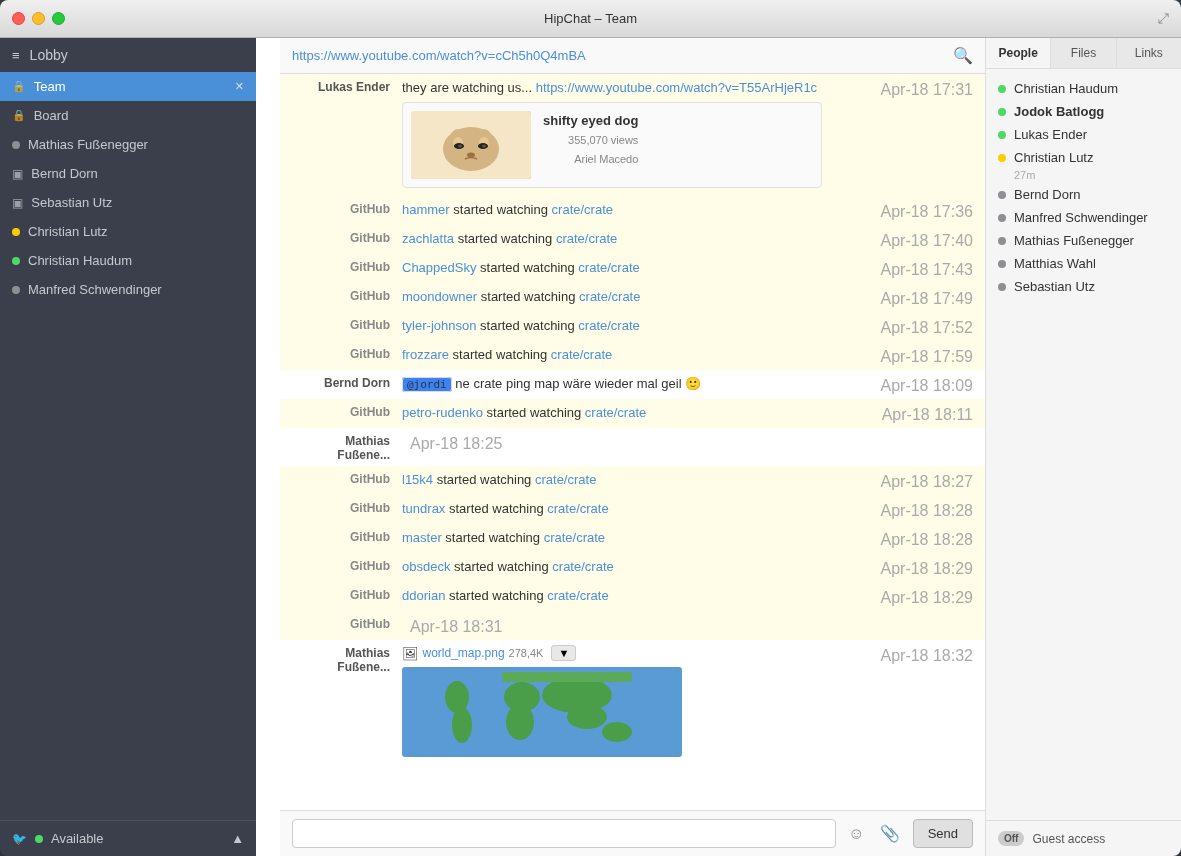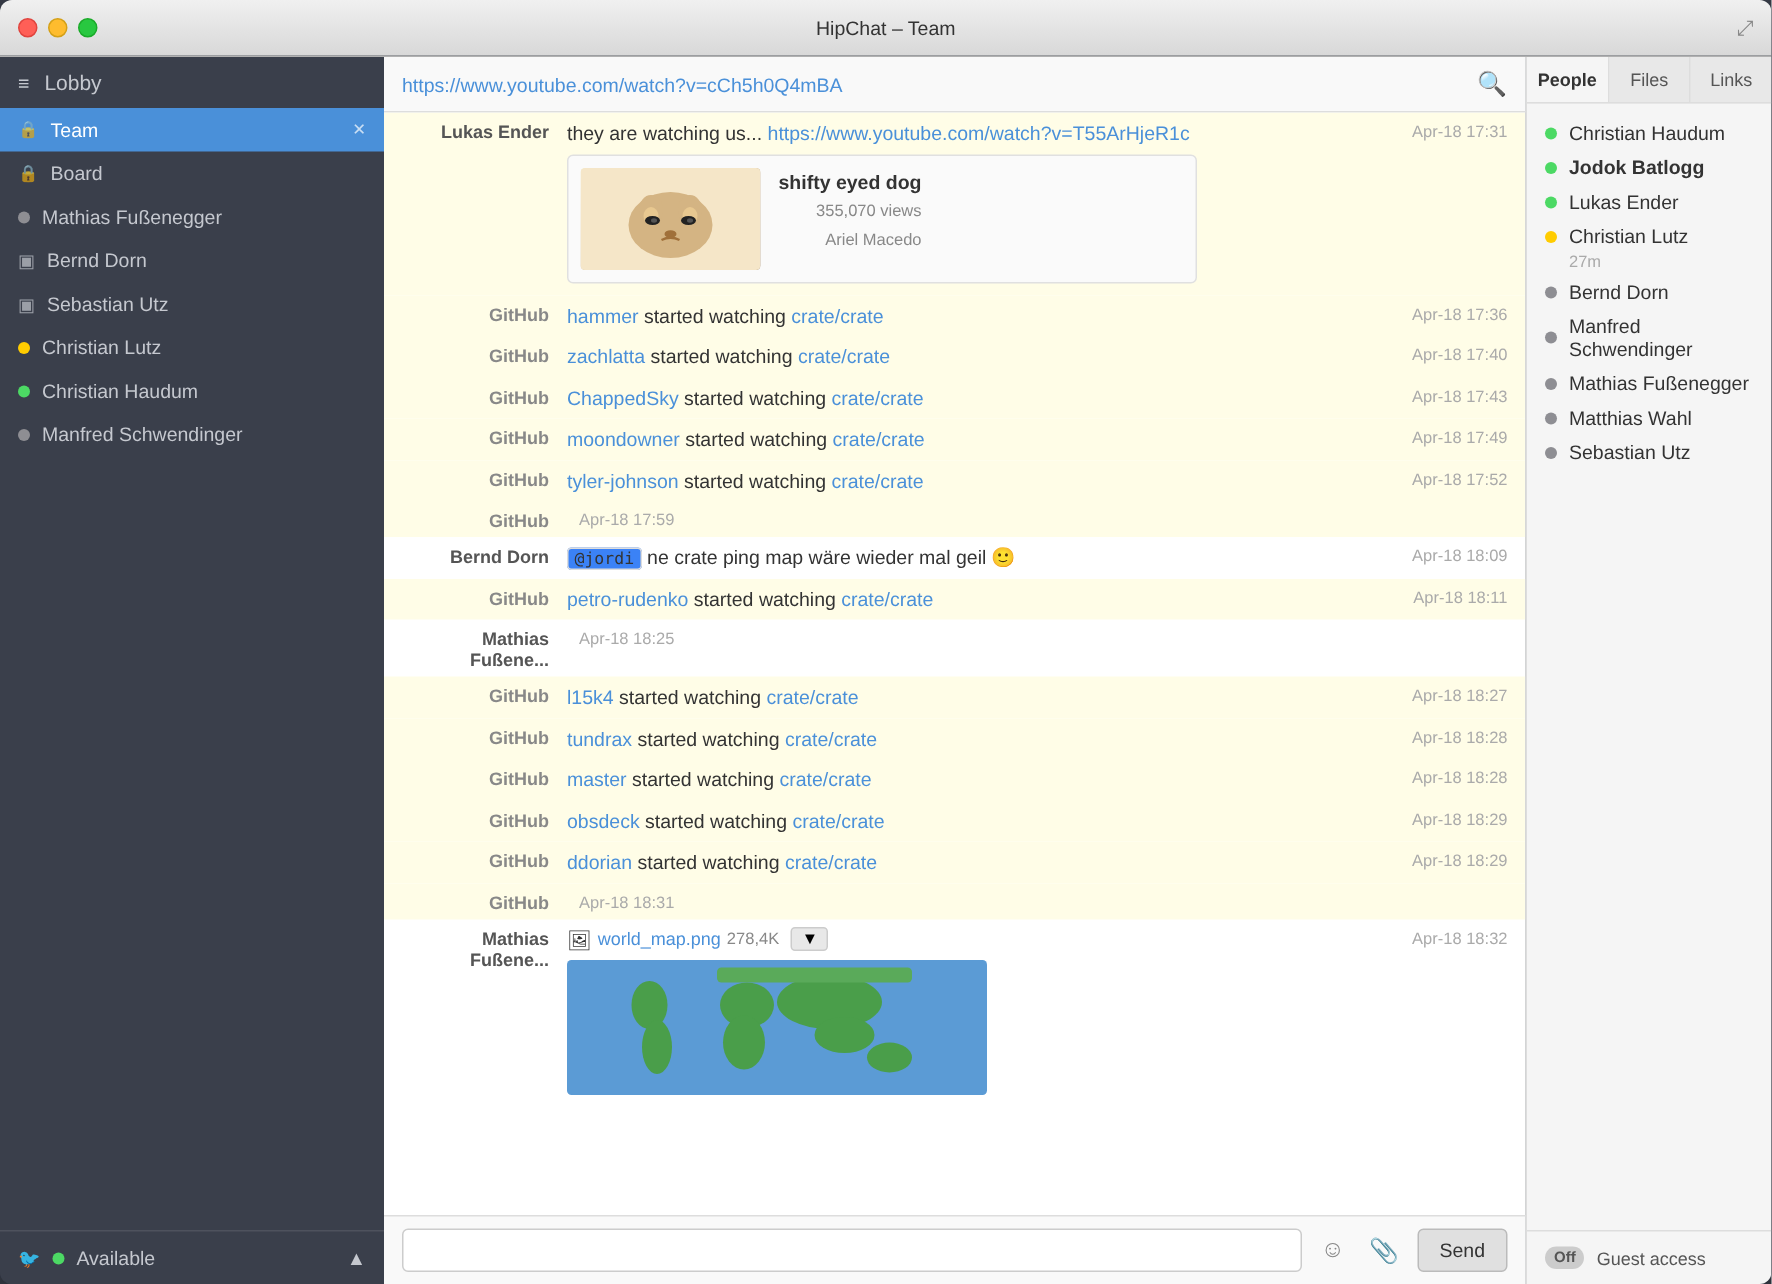--- a/index.html
+++ b/index.html
@@ -32,32 +32,32 @@
     .dot-yellow { background: #ffcc00; }
     .dot-gray { background: #8e8e93; }
     .lobby-item { display: flex; align-items: center; padding: 9px 12px; color: #c5c8cf; cursor: pointer; font-size: 14px; font-weight: 500; }
     .lobby-item .hamburger { margin-right: 10px; font-size: 13px; }
     .sidebar-section { flex: 1; overflow-y: auto; }
     .sidebar-footer { padding: 10px 12px; border-top: 1px solid rgba(255,255,255,0.1); display: flex; align-items: center; gap: 8px; color: #c5c8cf; font-size: 13px; }
     .sidebar-footer .status-dot { width: 8px; height: 8px; border-radius: 50%; }
     .sidebar-footer .expand-icon { margin-left: auto; }
 
     
-    .chat-area { flex: 1; display: flex; flex-direction: column; background: #fff; overflow: hidden; }
+    .chat-area { flex: 1; display: flex; flex-direction: column; background: #fff; overflow: hidden; padding-left: 24px; }
     .chat-header { padding: 8px 12px; border-bottom: 1px solid #ddd; display: flex; align-items: center; background: #f9f9f9; flex-shrink: 0; }
     .chat-header a { color: #4a90d9; text-decoration: none; font-size: 13px; flex: 1; }
     .search-icon-btn { color: #888; cursor: pointer; font-size: 16px; }
 
     .chat-messages { flex: 1; overflow-y: auto; padding: 0; }
     .msg-row { display: flex; padding: 4px 12px; align-items: flex-start; }
     .msg-row.highlighted { background: #fffde7; }
     .msg-sender { width: 110px; text-align: right; font-weight: 600; color: #555; font-size: 12px; flex-shrink: 0; padding-top: 2px; padding-right: 12px; }
     .msg-sender.github { color: #888; font-weight: 600; }
     .msg-content { flex: 1; color: #333; font-size: 13px; line-height: 1.5; }
-    .msg-time { color: #aaa; font-size: 11px; margin-left: 8px; white-space: nowrap; padding-top: 3px; }
+    .msg-time { color: #aaa; font-size: 16px; margin-left: 8px; white-space: nowrap; padding-top: 3px; }
     .msg-link { color: #4a90d9; text-decoration: none; }
     .code-tag { background: #3b82f6; border: 1px solid #ddd; border-radius: 3px; padding: 0 4px; font-family: monospace; font-size: 11px; }
 
     
     .video-card { display: flex; gap: 12px; border: 1px solid #e0e0e0; border-radius: 4px; padding: 8px; background: #fafafa; margin: 4px 0; max-width: 420px; }
     .video-thumb { width: 120px; height: 68px; background: #888; border-radius: 3px; overflow: hidden; flex-shrink: 0; display: flex; align-items: center; justify-content: center; }
     .video-thumb-img { width: 100%; height: 100%; background: linear-gradient(135deg, #f5f5dc 0%, #d2b48c 50%, #8b7355 100%); display: flex; align-items: center; justify-content: center; font-size: 28px; }
     .video-info { display: flex; flex-direction: column; gap: 2px; text-align: right; }
     .video-title { font-weight: 600; font-size: 13px; color: #333; }
     .video-views { font-size: 11px; color: #888; }
@@ -65,21 +65,21 @@
     .file-link { color: #4a90d9; text-decoration: none; font-size: 12px; }
     .file-size { color: #888; font-size: 11px; }
 
     
     .chat-input-bar { padding: 8px 12px; border-top: 1px solid #ddd; display: flex; align-items: center; gap: 8px; background: #f9f9f9; flex-shrink: 0; }
     .chat-input { flex: 1; border: 1px solid #ccc; border-radius: 4px; padding: 6px 10px; font-size: 13px; outline: none; }
     .input-icon-btn { color: #888; cursor: pointer; font-size: 16px; padding: 4px; }
     .send-btn { background: #e0e0e0; border: 1px solid #bbb; border-radius: 4px; padding: 6px 14px; font-size: 13px; cursor: pointer; color: #333; font-weight: 500; }
 
     
-    .people-panel { width: 164px; background: #f5f5f5; border-left: 1px solid #ddd; display: flex; flex-direction: column; flex-shrink: 0; }
+    .people-panel { width: 196px; background: #f5f5f5; border-left: 1px solid #ddd; display: flex; flex-direction: column; flex-shrink: 0; }
     .people-tabs { display: flex; border-bottom: 1px solid #ddd; background: #e8e8e8; }
     .people-tab { flex: 1; padding: 8px 4px; text-align: center; font-size: 12px; color: #555; cursor: pointer; border-right: 1px solid #ddd; }
     .people-tab:last-child { border-right: none; }
     .people-tab.active { background: #f5f5f5; font-weight: 600; color: #333; }
     .people-list { flex: 1; overflow-y: auto; padding: 8px 0; }
     .person-item { display: flex; align-items: center; padding: 4px 12px; gap: 8px; font-size: 13px; }
     .person-item .status-dot { width: 8px; height: 8px; border-radius: 50%; flex-shrink: 0; }
     .person-name { color: #333; }
     .person-name.bold { font-weight: 700; }
     .person-sub { font-size: 11px; color: #aaa; padding-left: 28px; padding-bottom: 2px; }
@@ -241,20 +241,21 @@
           <div class="msg-content"><a href="#" class="msg-link">moondowner</a> started watching <a href="#" class="msg-link">crate/crate</a></div>
           <div class="msg-time">Apr-18 17:49</div>
         </div>
         <div class="msg-row highlighted">
           <div class="msg-sender github">GitHub</div>
           <div class="msg-content"><a href="#" class="msg-link">tyler-johnson</a> started watching <a href="#" class="msg-link">crate/crate</a></div>
           <div class="msg-time">Apr-18 17:52</div>
         </div>
         <div class="msg-row highlighted">
           <div class="msg-sender github">GitHub</div>
+          <div class="msg-content"><a href="#" class="msg-link">frozzare</a> started watching <a href="#" class="msg-link">crate/crate</a></div>
           <div class="msg-time">Apr-18 17:59</div>
         </div>
 
         <div class="msg-row">
           <div class="msg-sender">Bernd Dorn</div>
           <div class="msg-content"><span class="code-tag">@jordi</span> ne crate ping map wäre wieder mal geil 🙂</div>
           <div class="msg-time">Apr-18 18:09</div>
         </div>
 
         <div class="msg-row highlighted">

